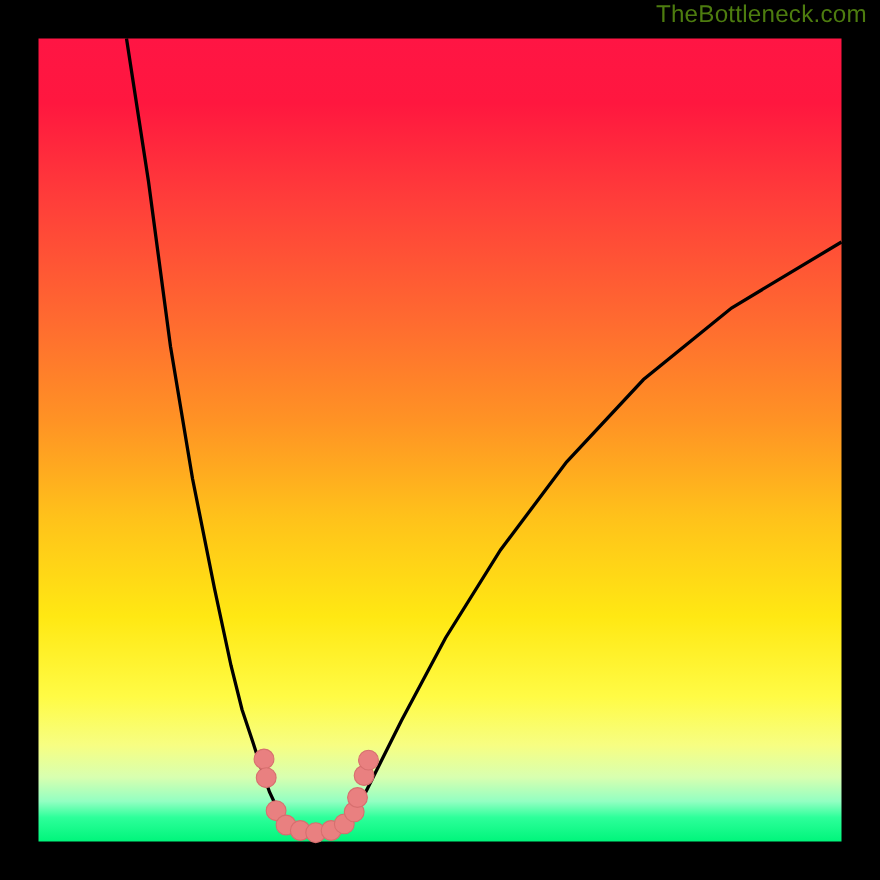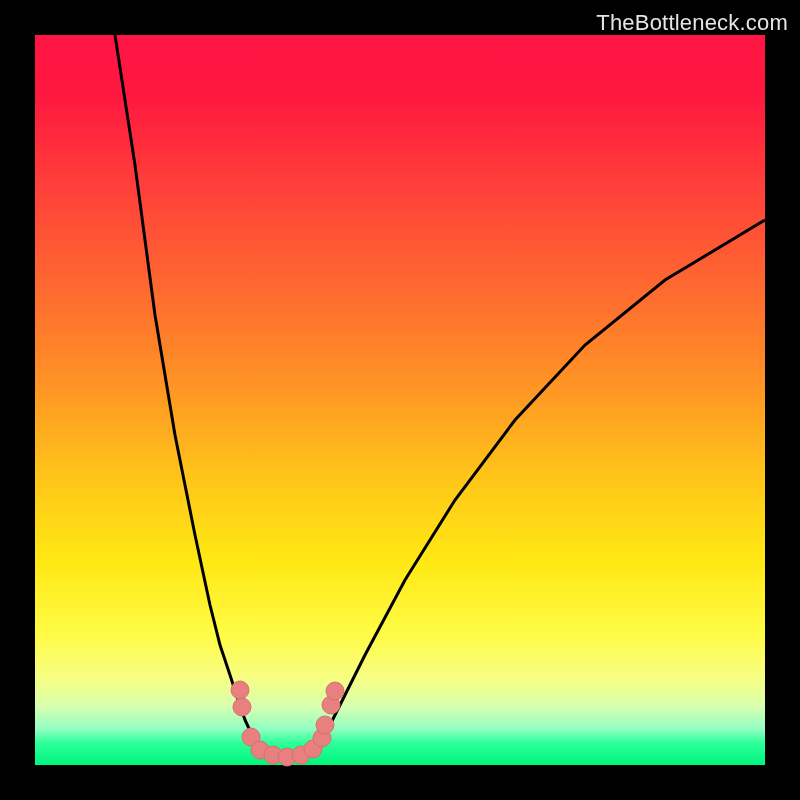--- a/index.html
+++ b/index.html
@@ -37,23 +37,23 @@
       #fffb45 82%,
       #f7fe82 88%,
       #d8ffb0 92%,
       #93ffc2 95%,
       #2dff9a 97%,
       #00f57b 100%
     );
   }
   .watermark {
     position: absolute;
-    top: 10px;
+    top: 0;
     right: 12px;
-    color: #e5e5e5;
+    color: #4d7c0f;
     font-size: 22px;
     letter-spacing: 0.2px;
     font-weight: 400;
   }
   svg.curve {
     position: absolute;
     left: 0;
     top: 0;
     width: 730px;
     height: 730px;

